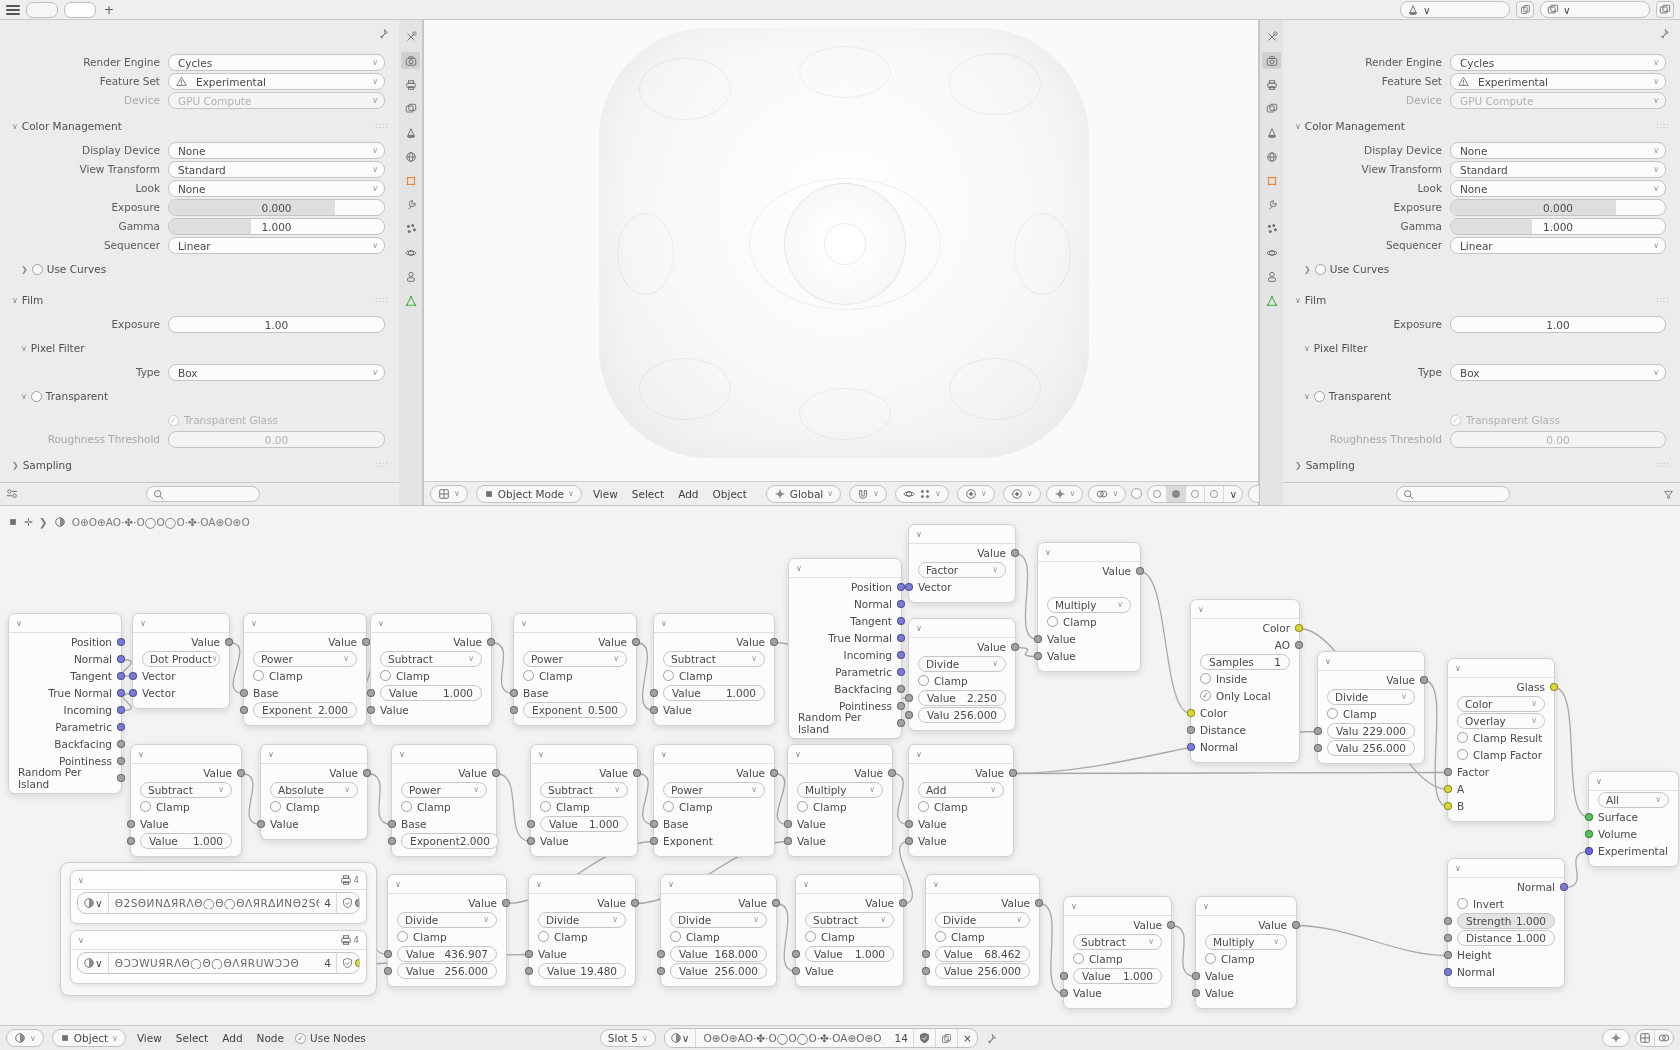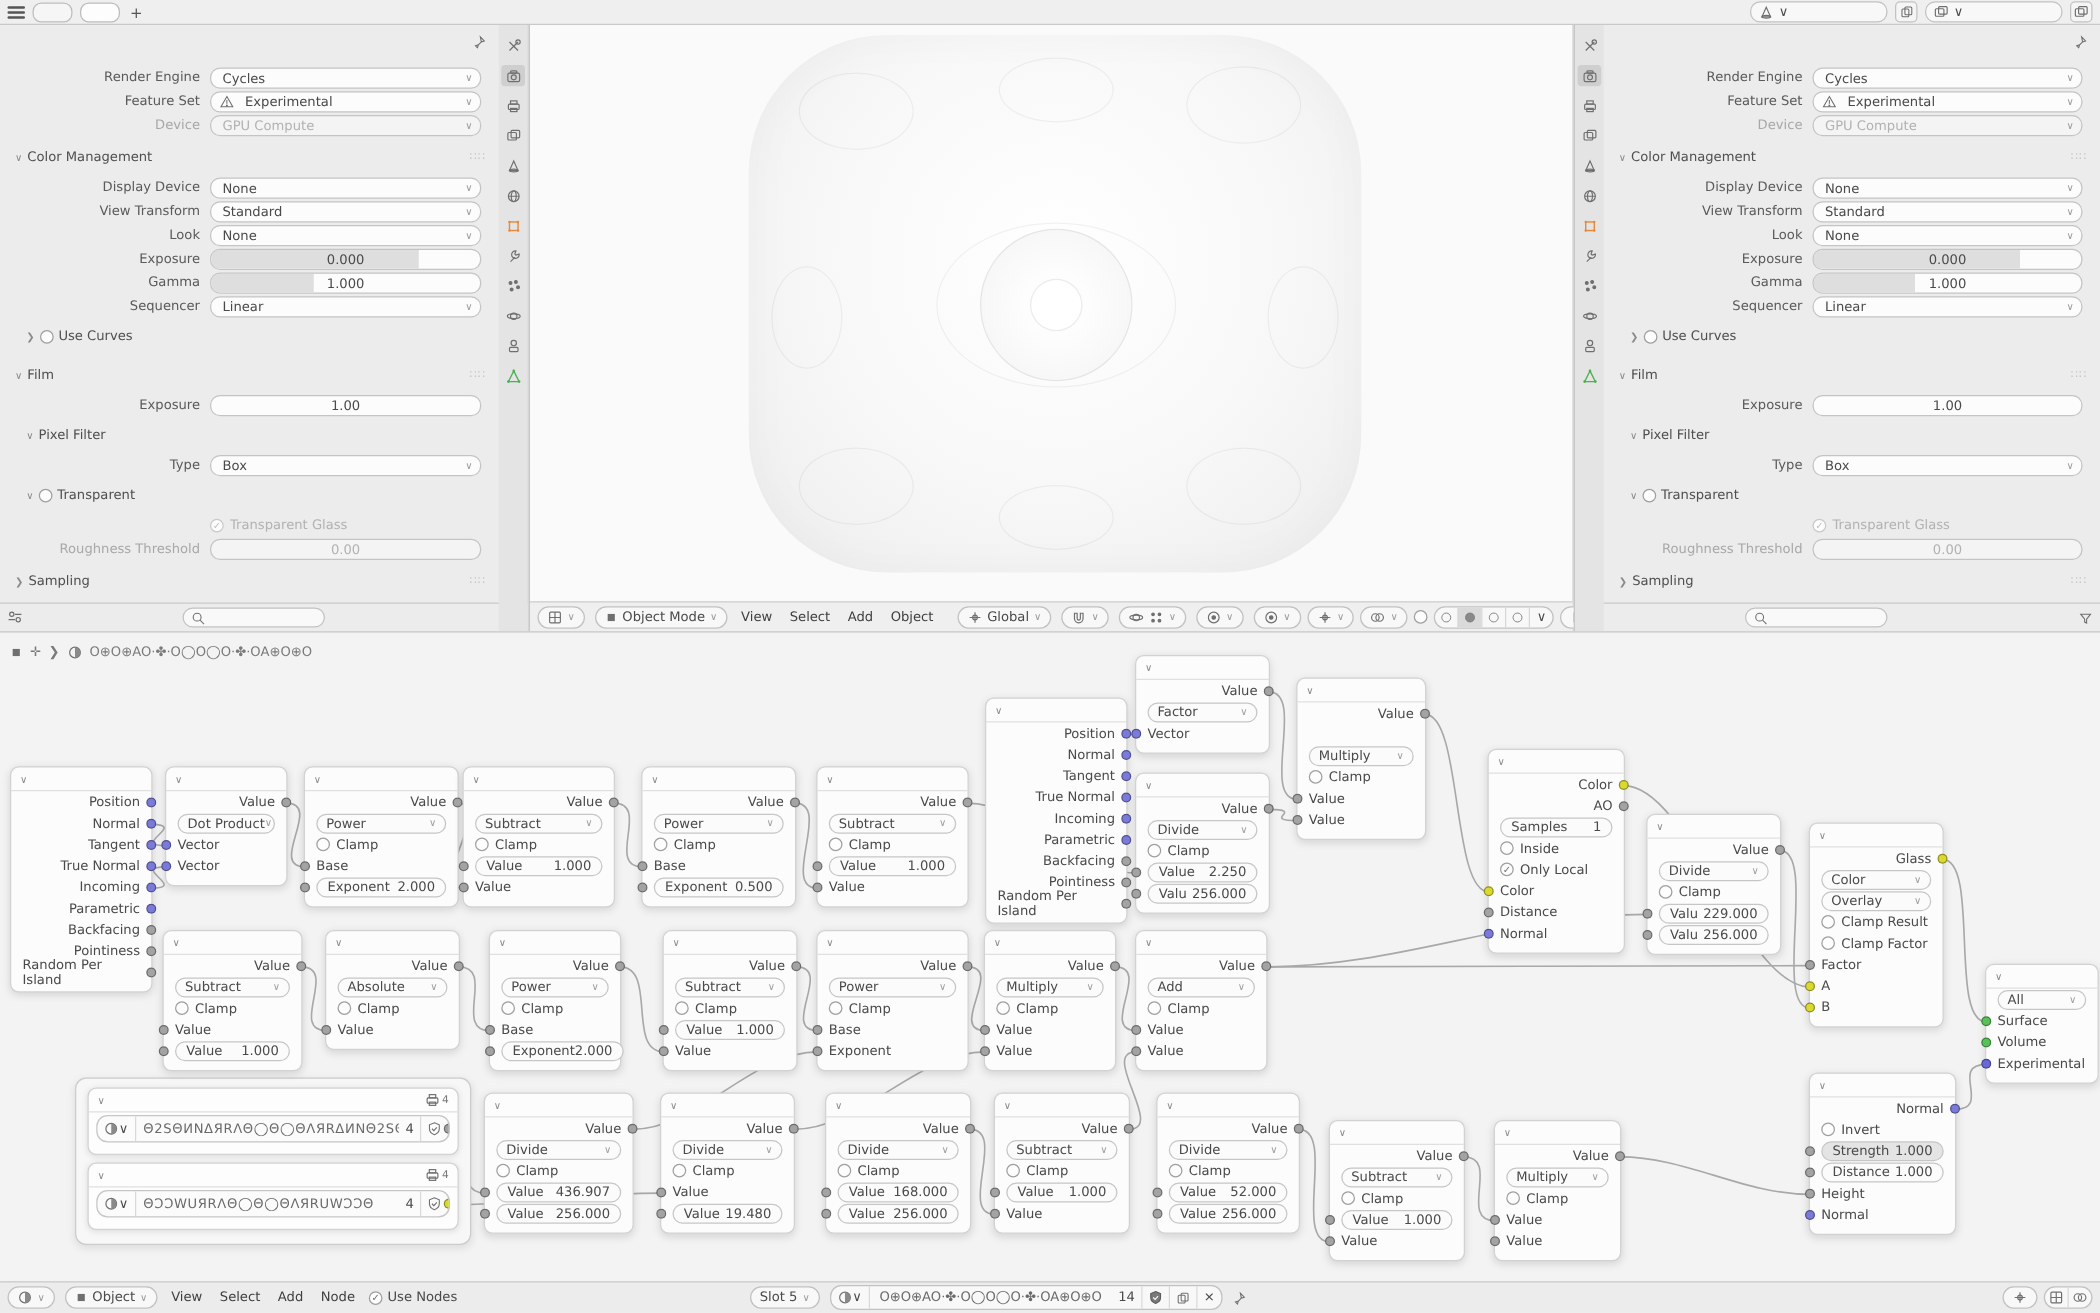--- a/index.html
+++ b/index.html
@@ -1633,21 +1633,21 @@
           </span>
         </div>
         <div class="nrow">
           <span class="ckc"></span>
           <span style="margin-left: 5px;">Clamp</span>
         </div>
         <div class="nrow">
           <span class="sock in" style="background: rgb(163, 163, 163); border-color: rgba(0, 0, 0, 0.35);"></span>
           <span class="nfield">
             <span>Value</span>
-            <span class="fv">52.000</span>
+            <span class="fv">68.462</span>
           </span>
         </div>
         <div class="nrow">
           <span class="sock in" style="background: rgb(163, 163, 163); border-color: rgba(0, 0, 0, 0.35);"></span>
           <span class="nfield">
             <span>Value</span>
             <span class="fv">256.000</span>
           </span>
         </div>
       </div>

